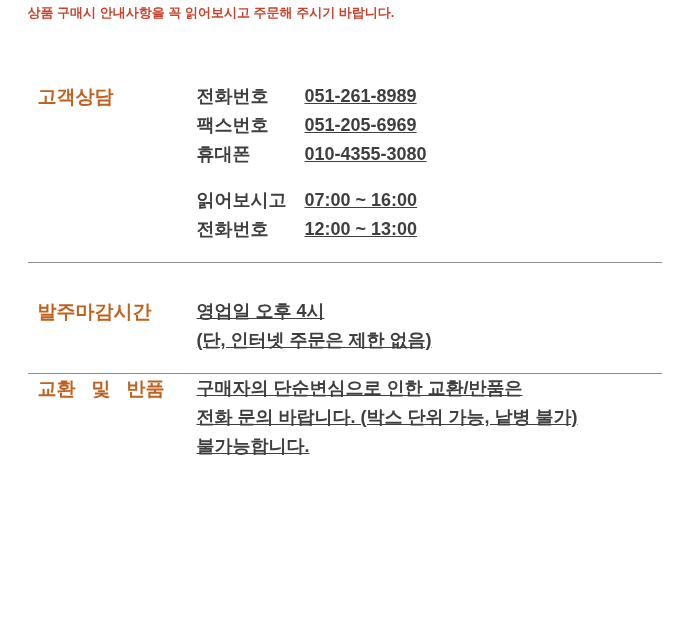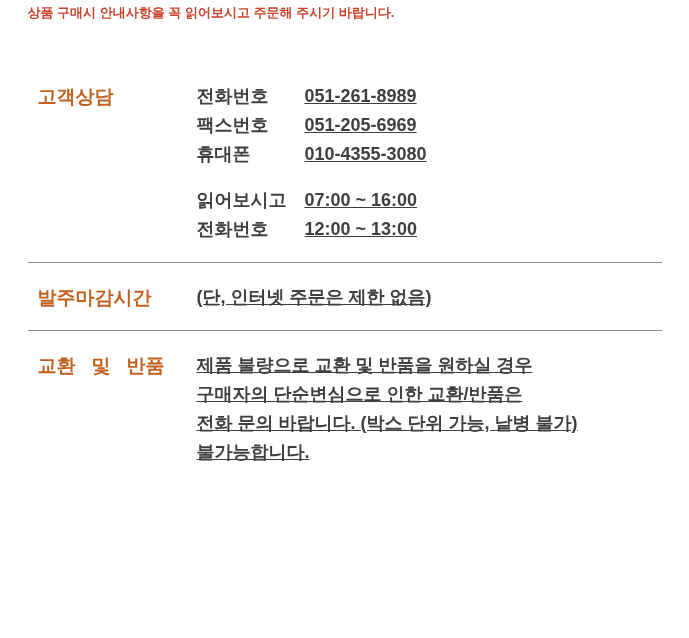--- a/index.html
+++ b/index.html
@@ -33,22 +33,22 @@
     text-align: left;
     font-size: 13px;
     font-weight: bold;
     color: #c9432c;
   }
   .section {
     display: flex;
     align-items: flex-start;
   }
   .section-1 { margin-top: 60px; }
-  .section-2 { margin-top: 20px; }
-  .section-3 { margin-top: 20px; }
+  .section-2 { margin-top: 34px; }
+  .section-3 { }
   .sec-head {
     flex: 0 0 127px;
     margin-left: 10px;
     font-size: 19px;
     font-weight: bold;
     color: #c1611f;
     line-height: 29px;
     text-align: justify;
     text-align-last: justify;
     white-space: normal;
@@ -105,29 +105,29 @@
         <span class="contact-label">전화번호</span><span>12:00 ~ 13:00</span>
       </div>
     </div>
   </div>
 
   <hr class="divider">
 
   <div class="section section-2">
     <div class="sec-head">발주마감시간</div>
     <div class="sec-body">
+      <div class="line">영업일 오후 4시</div>
       <div class="line">(단, 인터넷 주문은 제한 없음)</div>
     </div>
   </div>
 
   <hr class="divider">
 
   <div class="section section-3">
     <div class="sec-head">교환 및 반품</div>
     <div class="sec-body">
-      <div class="line">제품 불량으로 교환 및 반품을 원하실 경우</div>
       <div class="line">구매자의 단순변심으로 인한 교환/반품은</div>
       <div class="line">전화 문의 바랍니다. (박스 단위 가능, 낱병 불가)</div>
       <div class="line">불가능합니다.</div>
     </div>
   </div>
 
 </div>
 
 </body></html>

